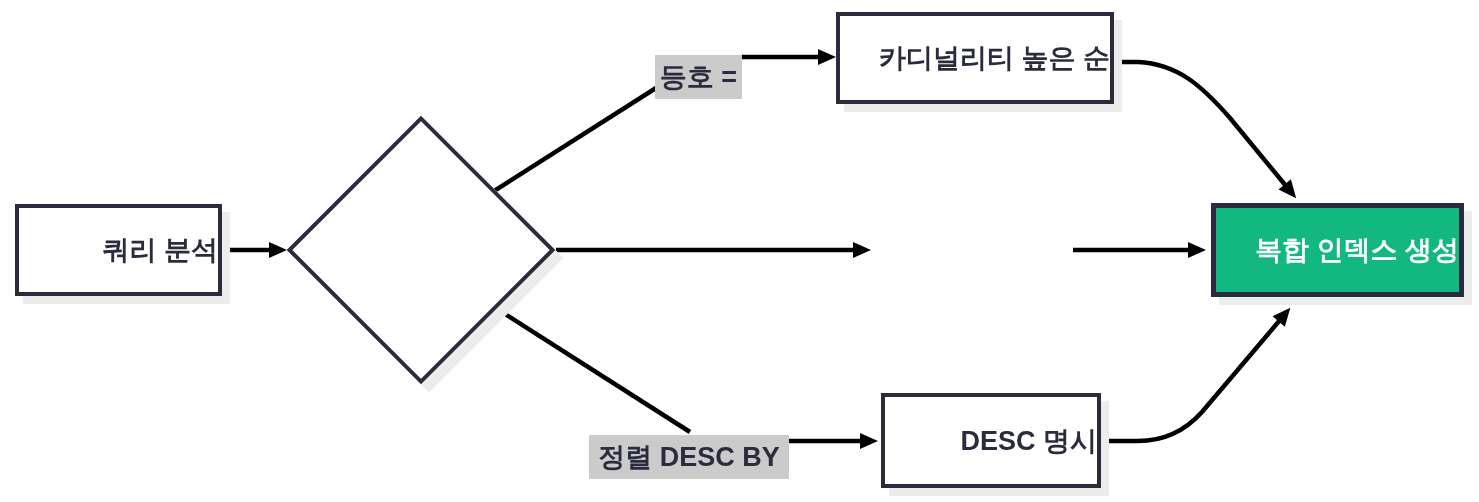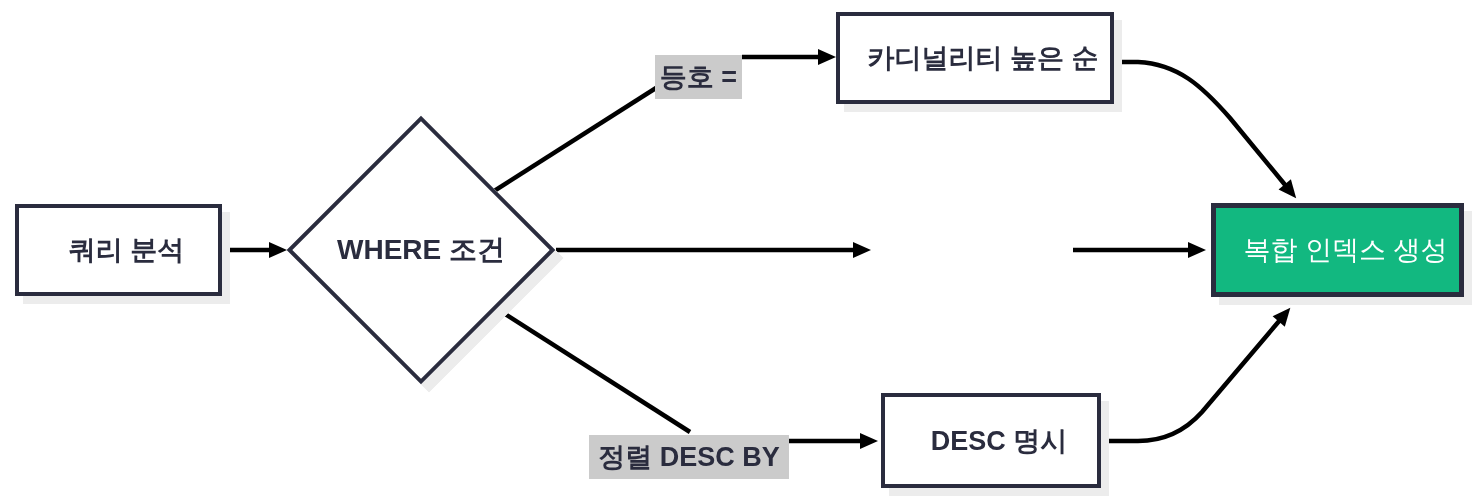--- a/index.html
+++ b/index.html
@@ -7,35 +7,35 @@
     position:relative;
     width:1479px;height:502px;
     background:#ffffff;
     font-family:"Liberation Sans","DejaVu Sans",sans-serif;
     overflow:hidden;
   }
   .connectors{position:absolute;left:0;top:0;z-index:1;}
   .connectors path{fill:none;stroke:var(--arrow,#000);stroke-width:4.5;}
   .node{
     position:absolute;z-index:3;
-    display:flex;align-items:center;justify-content:center;
+    display:flex;align-items:center;justify-content:flex-end;
     box-sizing:border-box;
     background:#fff;
     border:4px solid var(--border,#2a2c3e);
     box-shadow:8px 8px 0 var(--shadow,#ececec);
     color:var(--text-dark,#2a2c3e);
     font-size:27px;font-weight:600;
     white-space:nowrap;
     padding-left:16px;
   }
   .node.goal{
     background:var(--accent-green,#12b880);
     border-width:5px;
     color:var(--text-light,#fff);
-    font-weight:400;
+    font-weight:700;
   }
   .diamond-wrap{
     position:absolute;z-index:2;
     filter:drop-shadow(8px 8px 0 var(--shadow,#ececec));
   }
   .diamond{
     position:absolute;inset:0;
     box-sizing:border-box;
     background:#fff;
     border:4px solid var(--border,#2a2c3e);
@@ -82,21 +82,20 @@
     <path d="M 1070 441 H 1138 Q 1176 441 1202 412 L 1280 320" marker-end="url(#arrow)"></path>
   </svg>
 
   <div class="node" style="left:15px;top:204px;width:207px;height:92px">
     <span>쿼리 분석</span>
   </div>
 
   <div class="diamond-wrap" style="left:326px;top:155px;width:190px;height:190px">
     <div class="diamond"></div>
   </div>
-  <div class="diamond-label" style="left:326px;top:155px;width:190px;height:190px">WHERE 조건</div>
 
   <div class="node" style="left:836px;top:12px;width:278px;height:92px">
     <span>카디널리티 높은 순</span>
   </div>
 
 
   <div class="node" style="left:881px;top:393px;width:220px;height:95px">
     <span>DESC 명시</span>
   </div>
 

